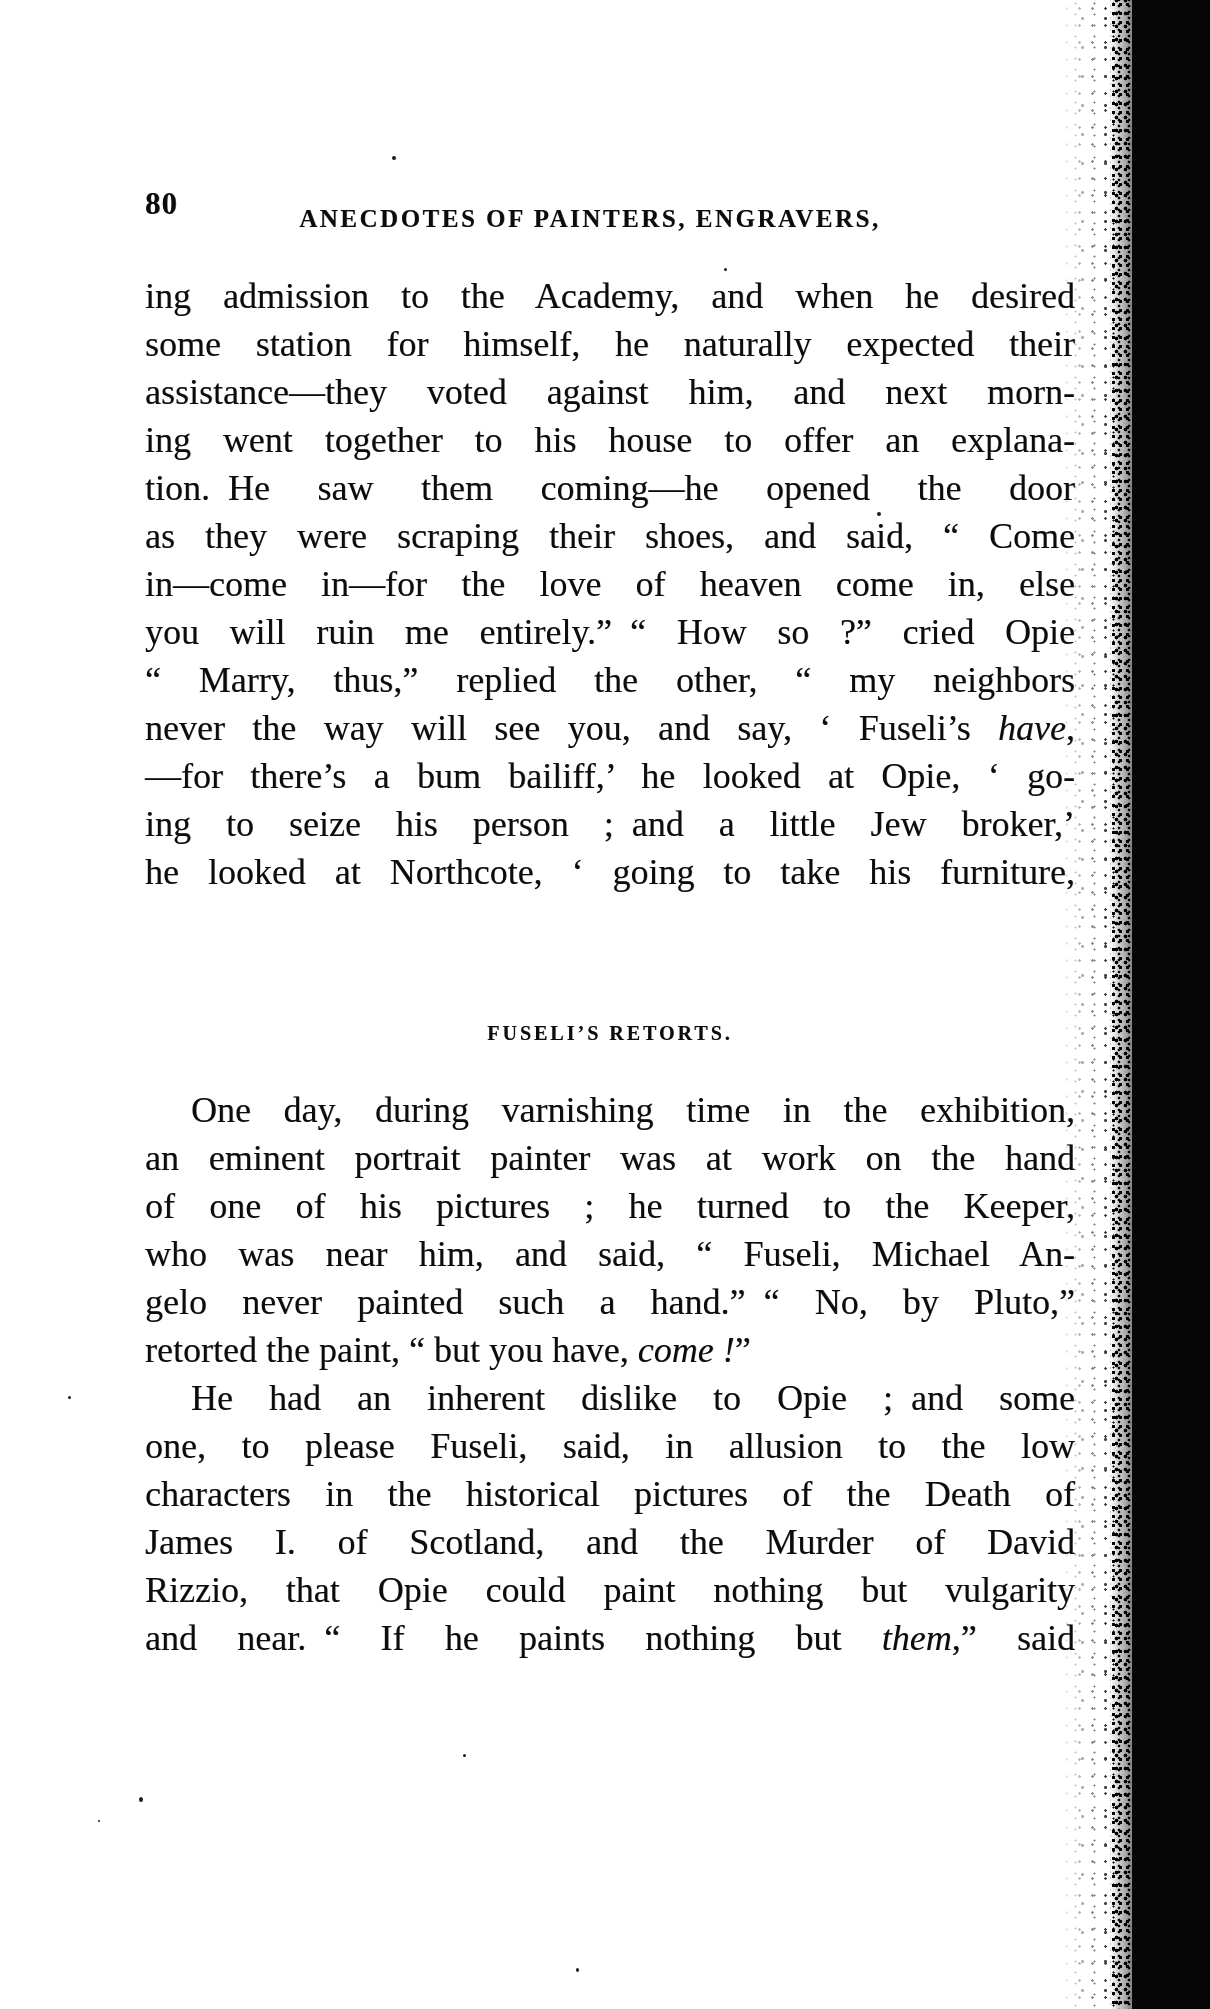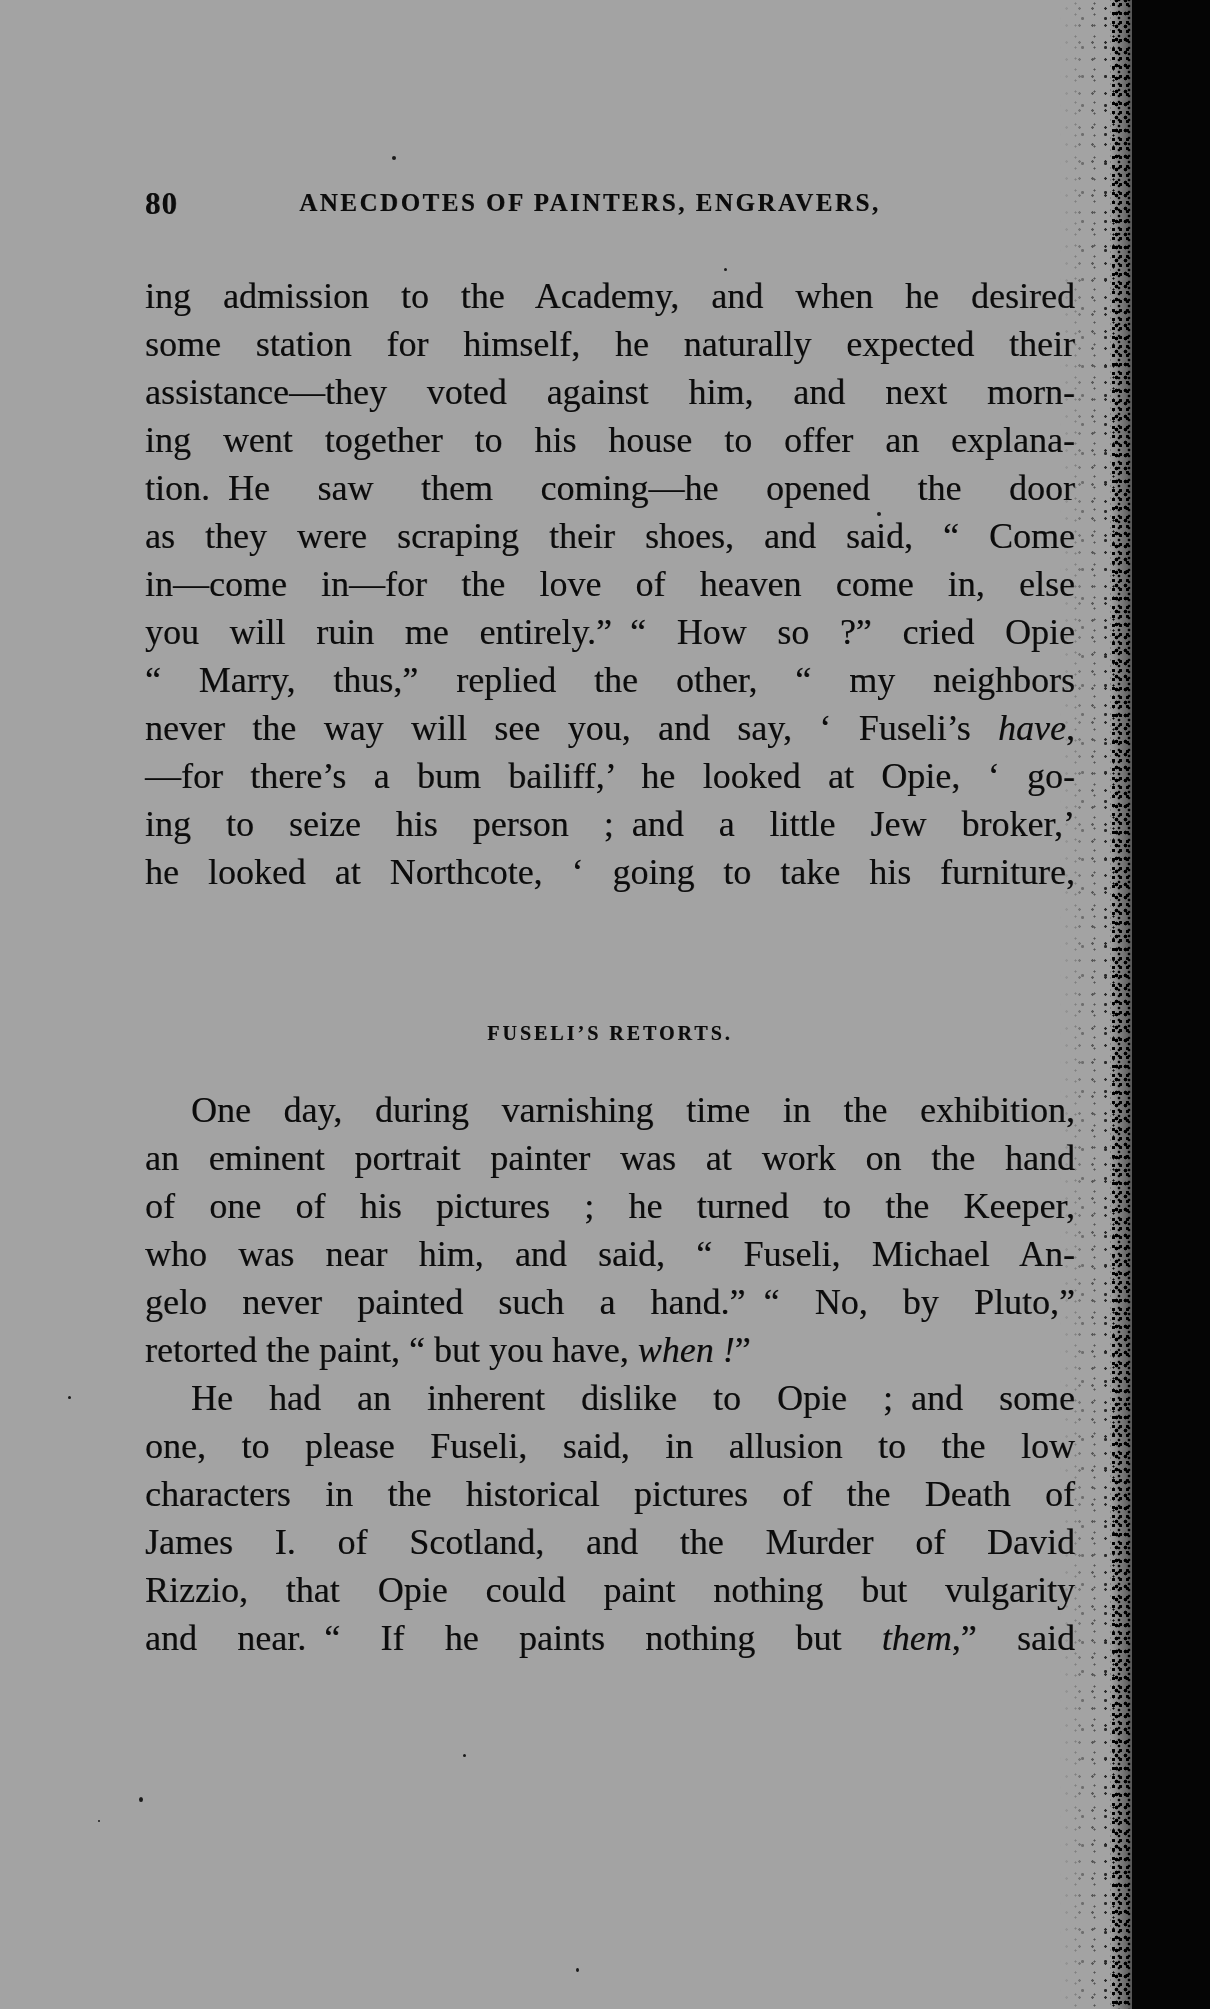--- a/index.html
+++ b/index.html
@@ -4,21 +4,21 @@
 <style>
   html, body {
     margin: 0;
     padding: 0;
     background: #777;
   }
   .page {
     position: relative;
     width: 1210px;
     height: 2009px;
-    background: #a3a3a3;
+    background: #ffffff;
     overflow: hidden;
     font-family: "Liberation Serif", "DejaVu Serif", serif;
     color: #0c0c0c;
   }
 
   
   .header-row {
     position: absolute;
     top: 186px;
     left: 145px;
@@ -31,21 +31,21 @@
     top: 0;
     font-size: 31px;
     font-weight: 700;
     letter-spacing: 1px;
     text-shadow: 0.4px 0.4px 0.3px rgba(0,0,0,0.45);
   }
   .running-title {
     position: absolute;
     left: 110px;
     right: 150px;
-    top: 3px;
+    top: 19px;
     text-align: center;
     font-size: 25px;
     font-weight: 700;
     letter-spacing: 2.5px;
     white-space: nowrap;
     text-shadow: 0.4px 0.4px 0.3px rgba(0,0,0,0.4);
   }
 
   
   .para {
@@ -161,21 +161,21 @@
     </div>
 
   <div class="section-heading">FUSELI’S RETORTS.</div>
 
   <div class="para" id="para2">
       <div class="line just indent"><span>One day, during varnishing time in the exhibition,</span></div>
       <div class="line just"><span>an eminent portrait painter was at work on the hand</span></div>
       <div class="line just"><span>of one of his pictures ; he turned to the Keeper,</span></div>
       <div class="line just"><span>who was near him, and said, “ Fuseli, Michael An-</span></div>
       <div class="line just"><span>gelo never painted such a hand.” “ No, by Pluto,”</span></div>
-      <div class="line"><span>retorted the paint, “ but you have, </span><em>when !</em><span>”</span></div>
+      <div class="line"><span>retorted the paint, “ but you have, </span><em>come !</em><span>”</span></div>
     </div>
 
   <div class="para" id="para3">
       <div class="line just indent"><span>He had an inherent dislike to Opie ; and some</span></div>
       <div class="line just"><span>one, to please Fuseli, said, in allusion to the low</span></div>
       <div class="line just"><span>characters in the historical pictures of the Death of</span></div>
       <div class="line just"><span>James I. of Scotland, and the Murder of David</span></div>
       <div class="line just"><span>Rizzio, that Opie could paint nothing but vulgarity</span></div>
       <div class="line just"><span>and near. “ If he paints nothing but </span><em>them</em><span>,” said</span></div>
     </div>

